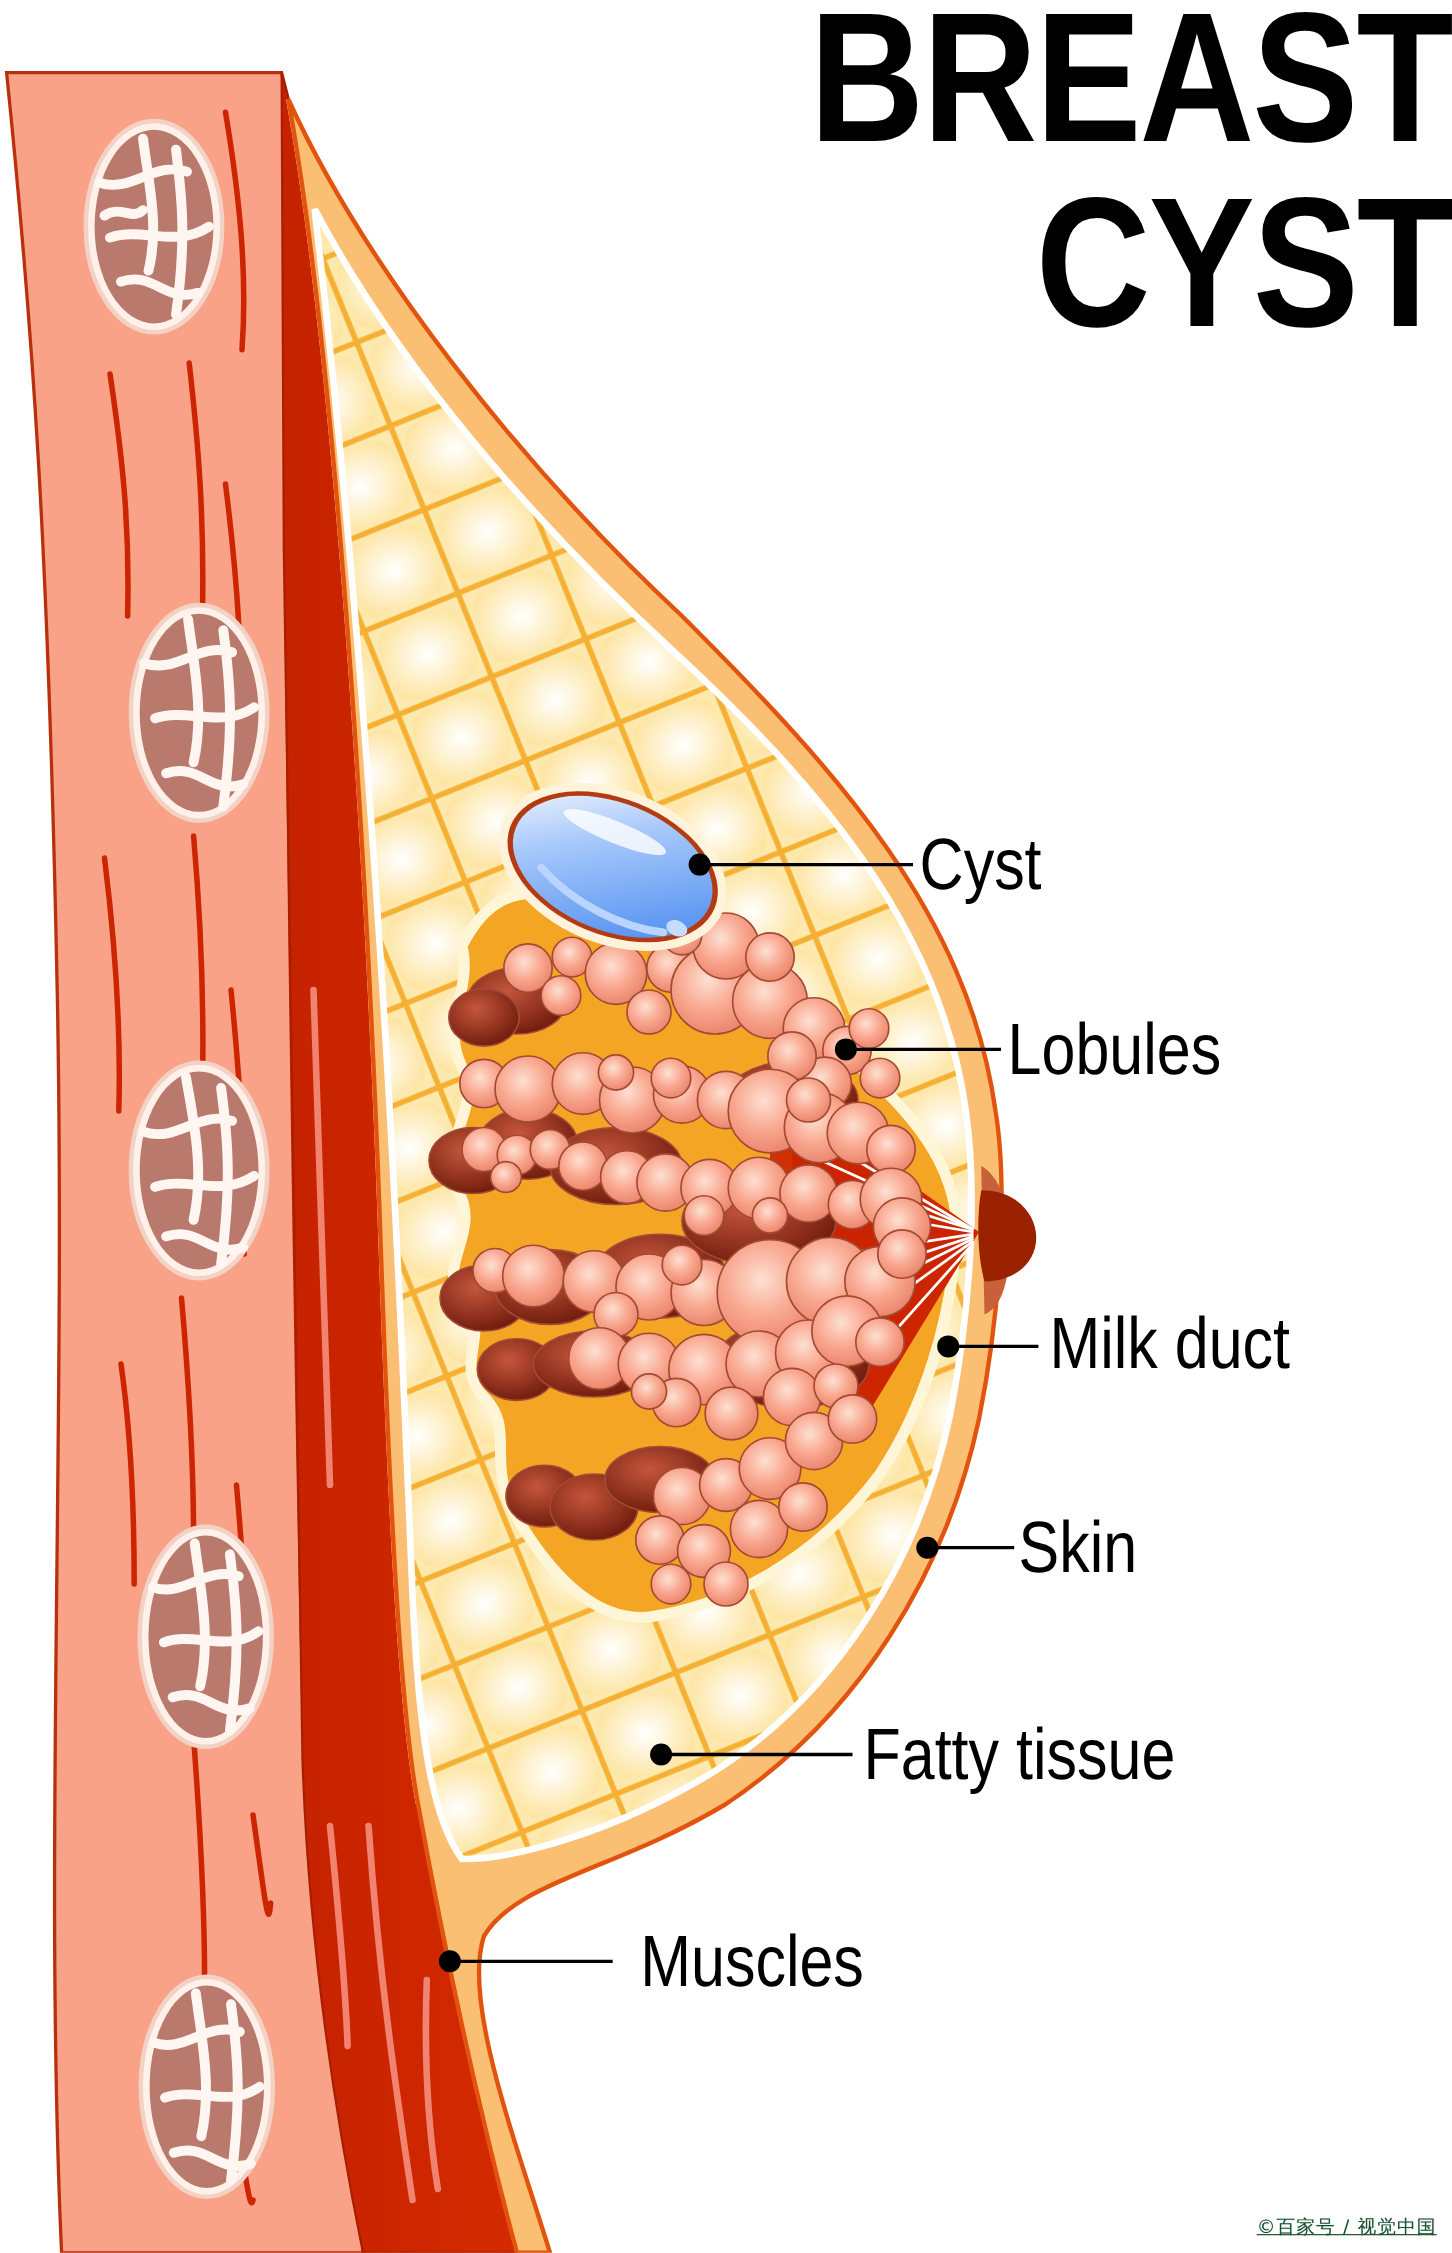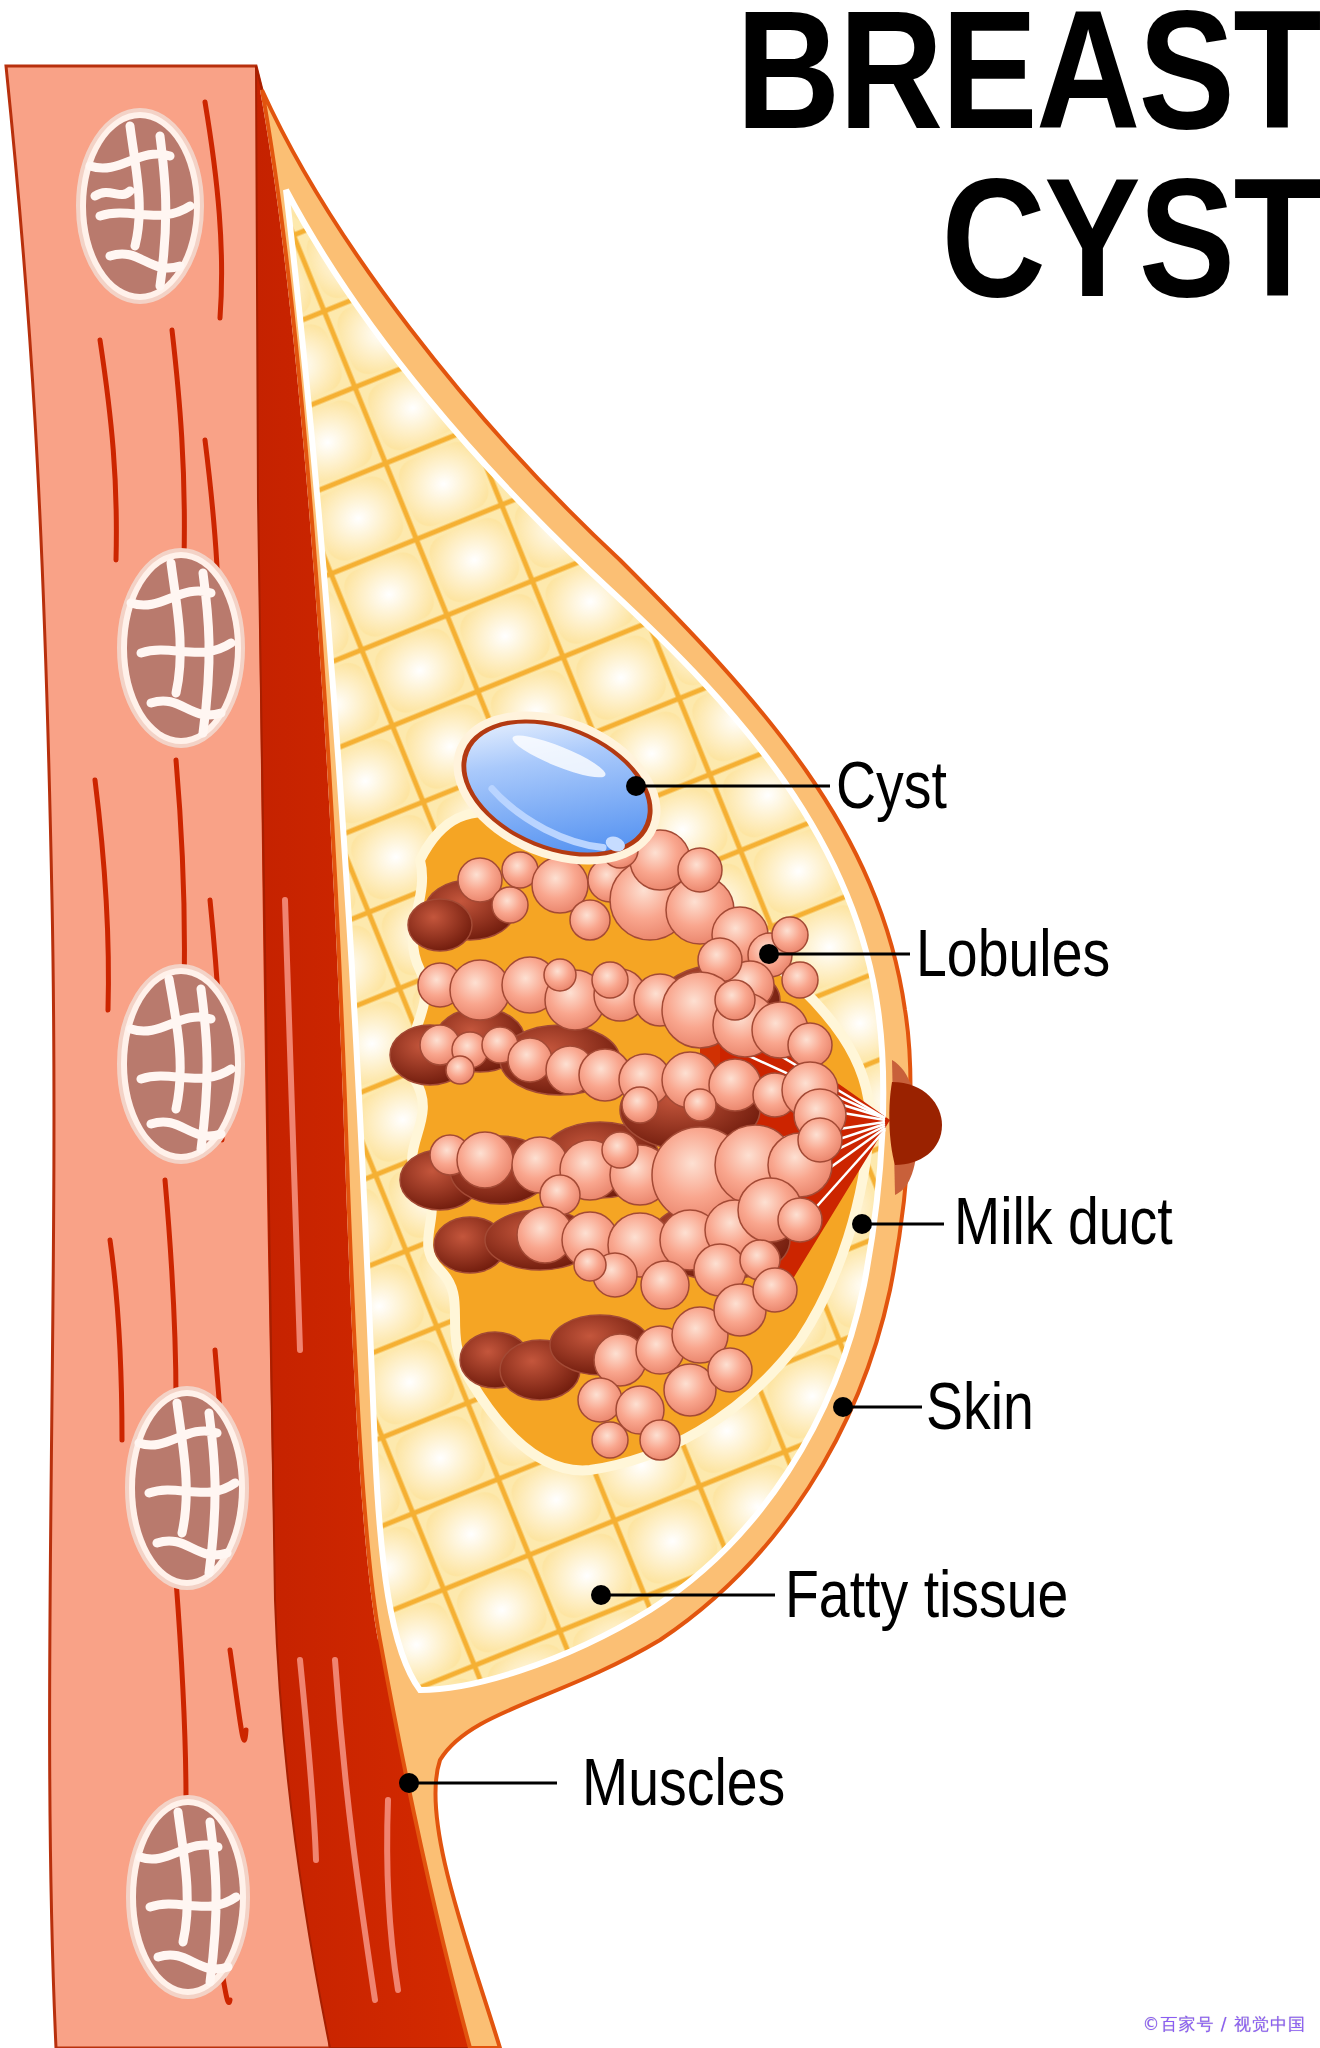--- a/index.html
+++ b/index.html
@@ -15,22 +15,22 @@
   #title-line1 { top: -14px; }
   #title-line2 { top: 154px; }
   .label {
     position: absolute; margin: 0; color: #000;
     font-family: "Liberation Sans", sans-serif; font-weight: 400;
     font-size: 66px; line-height: 1; white-space: nowrap;
     transform-origin: left center; transform: scaleX(0.84);
   }
   .watermark {
     position: absolute; right: 14px; bottom: 12px;
-    font-family: "DejaVu Sans", sans-serif; font-size: 17px; color: #8b5cf6;
-    text-shadow: 0 0 1px #bbb; letter-spacing: 1px;
+    font-family: "DejaVu Sans", sans-serif; font-size: 17px; color: #14532d;
+    text-shadow: 0 0 1px #bbb; letter-spacing: 1px; text-decoration: underline;
   }
 </style>
 </head>
 <body>
 
 <svg id="art" width="1320" height="2048" viewBox="0 0 1320 2048" xmlns="http://www.w3.org/2000/svg">
   <defs>
     <radialGradient id="lobG" cx="0.42" cy="0.38" r="0.65">
       <stop offset="0" stop-color="#fde0d2"></stop>
       <stop offset="0.55" stop-color="#f9a68e"></stop>

